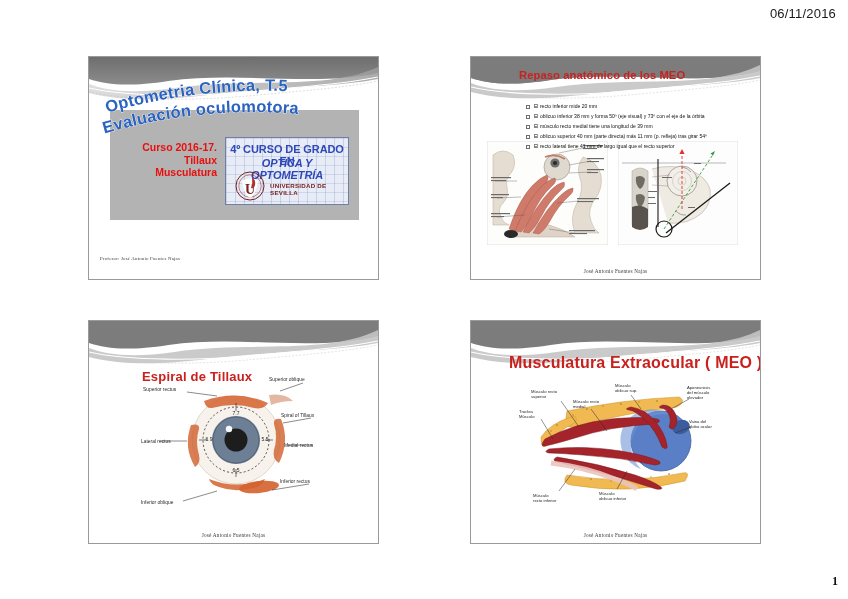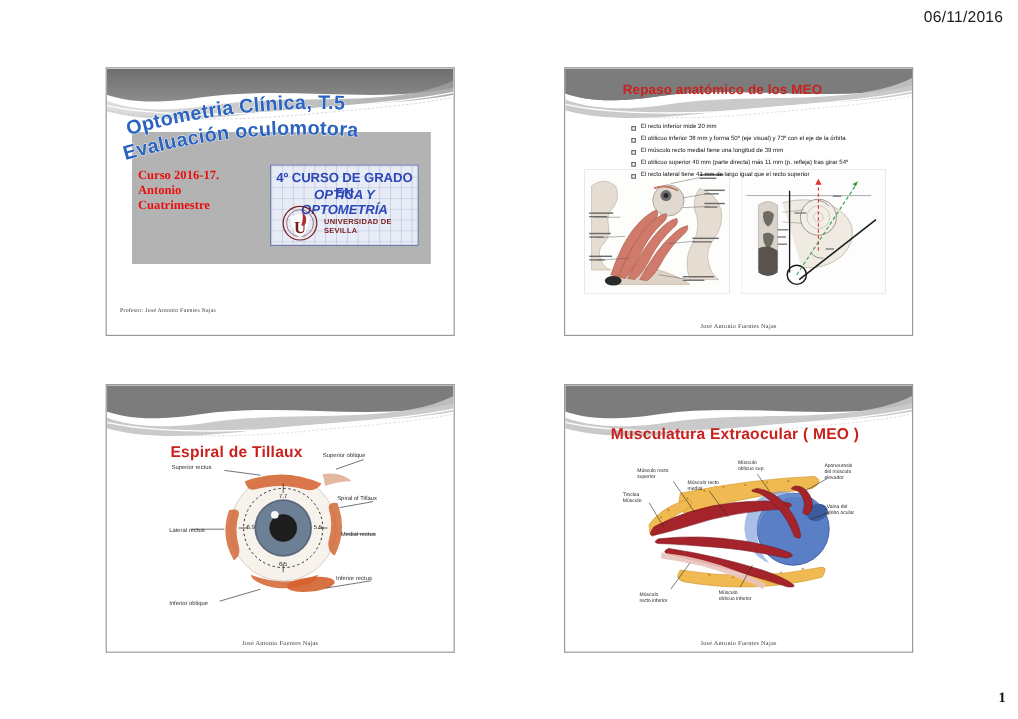--- a/index.html
+++ b/index.html
@@ -68,22 +68,22 @@
     z-index:4;pointer-events:none;
   }
   .title-art svg{width:100%;height:100%;display:block;}
 
   .gray-panel{
     position:absolute;left:21px;top:53px;width:249px;height:110px;
     background:#b3b3b3;
   }
   .curso-txt{
     position:absolute;left:26px;top:84px;width:102px;
-    text-align:left;
-    font-family:Liberation Serif, serif;
+    text-align:right;
+    font-family:Liberation Sans, sans-serif;
     font-weight:bold;
     font-size:10.5px;line-height:12.5px;
     color:#e8100f;
     z-index:3;
   }
   .blue-box{
     position:absolute;left:136px;top:80px;width:124px;height:68px;
     background:#e8ecf6;
     border:1px solid #6f7fa8;
     box-sizing:border-box;
@@ -116,21 +116,21 @@
   .red-title{
     position:absolute;
     font-family:"Liberation Sans",sans-serif;
     font-weight:bold;
     color:#c9211e;
     z-index:5;
     white-space:nowrap;
   }
   .s2 .red-title{left:48px;top:12px;font-size:11.2px;letter-spacing:.1px;}
   .s3 .red-title{left:53px;top:32px;font-size:13px;letter-spacing:.2px;margin-top:16px;}
-  .s4 .red-title{left:38px;top:33px;font-size:13px;letter-spacing:.2px;}
+  .s4 .red-title{left:38px;top:33px;font-size:16px;letter-spacing:.2px;}
 
   
   .bullets{
     position:absolute;left:14px;top:30px;right:8px;
     z-index:4;
   }
   .bullets li{
     list-style:none;
     position:relative;
     padding-left:9px;
@@ -199,22 +199,22 @@
             <textPath href="#arc1" startOffset="3%">Optometria Clínica, T.5</textPath>
           </text>
           <text font-family="Liberation Sans, sans-serif" font-size="16.5" font-weight="bold" fill="#2a63c0" stroke="#ffffff" stroke-width="0.7" paint-order="stroke" letter-spacing="0.2">
             <textPath href="#arc2" startOffset="2%">Evaluación oculomotora</textPath>
           </text>
         </svg>
       </div>
 
       <div class="curso-txt">
         <div>Curso 2016-17.</div>
-        <div>Antonio</div>
-        <div>Cuatrimestre</div>
+        <div>Tillaux</div>
+        <div>Musculatura</div>
       </div>
 
       <div class="blue-box">
         <div class="bb-l1">4º CURSO DE GRADO EN</div>
         <div class="bb-l2">OPTICA Y OPTOMETRÍA</div>
         <div class="bb-logo">
           <svg viewBox="0 0 32 31">
             <circle cx="16" cy="15" r="14" fill="none" stroke="#7a2020" stroke-width="1"></circle>
             <circle cx="16" cy="15" r="11.2" fill="none" stroke="#7a2020" stroke-width=".5"></circle>
             <path d="M8,10 q8,-5 16,0 q-2,14 -8,17 q-6,-3 -8,-17 z" fill="#ffffff"></path>

